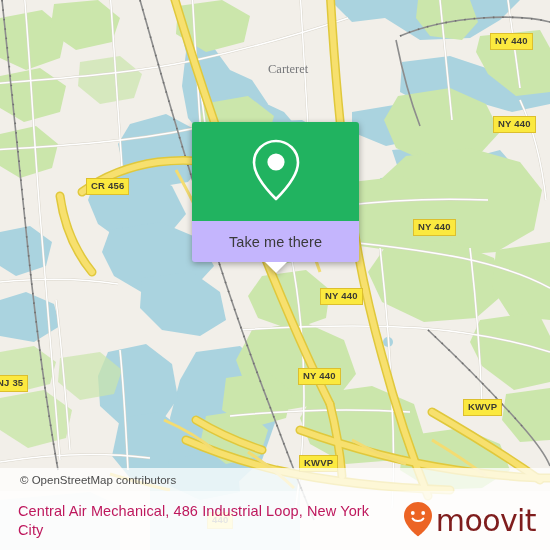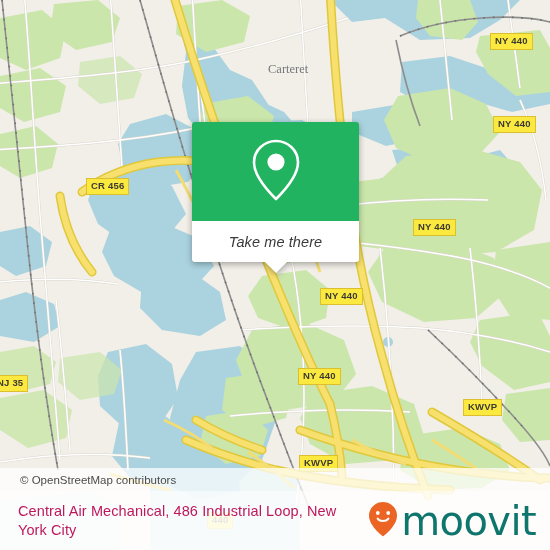--- a/index.html
+++ b/index.html
@@ -46,26 +46,25 @@
     border-radius:3px;
     filter:drop-shadow(0 2px 3px rgba(0,0,0,.33));
   }
   #card-head{
     background:#21b360;
     height:99px;
     border-radius:3px 3px 0 0;
     display:flex;align-items:center;justify-content:center;
   }
   #card-foot{
-    background:#ffffff;
+    background:#c4b5fd;
     height:41px;
     border-radius:0 0 3px 3px;
     display:flex;align-items:center;justify-content:center;
     position:relative;
-    font-style:italic;
   }
   #card-foot .tail{
     position:absolute;
     left:50%;bottom:-11px;margin-left:-11px;
     width:0;height:0;
     border-left:11px solid transparent;
     border-right:11px solid transparent;
     border-top:11px solid #ffffff;
   }
   #take-label{
@@ -97,22 +96,22 @@
     color:#be185d;
     font-size:14.5px;
     line-height:19px;
     letter-spacing:.1px;
   }
   #brand{
     display:flex;align-items:center;
     padding-right:14px;gap:3px;
   }
   #brand-word{
-    color:#0f766e;
-    font-size:40px;
+    color:#7f1d1d;
+    font-size:30px;
     line-height:30px;
     letter-spacing:-.6px;
     font-family:"DejaVu Sans","Liberation Sans",sans-serif;
   }
 </style>
 </head>
 <body>
 
 <div id="app">
 

